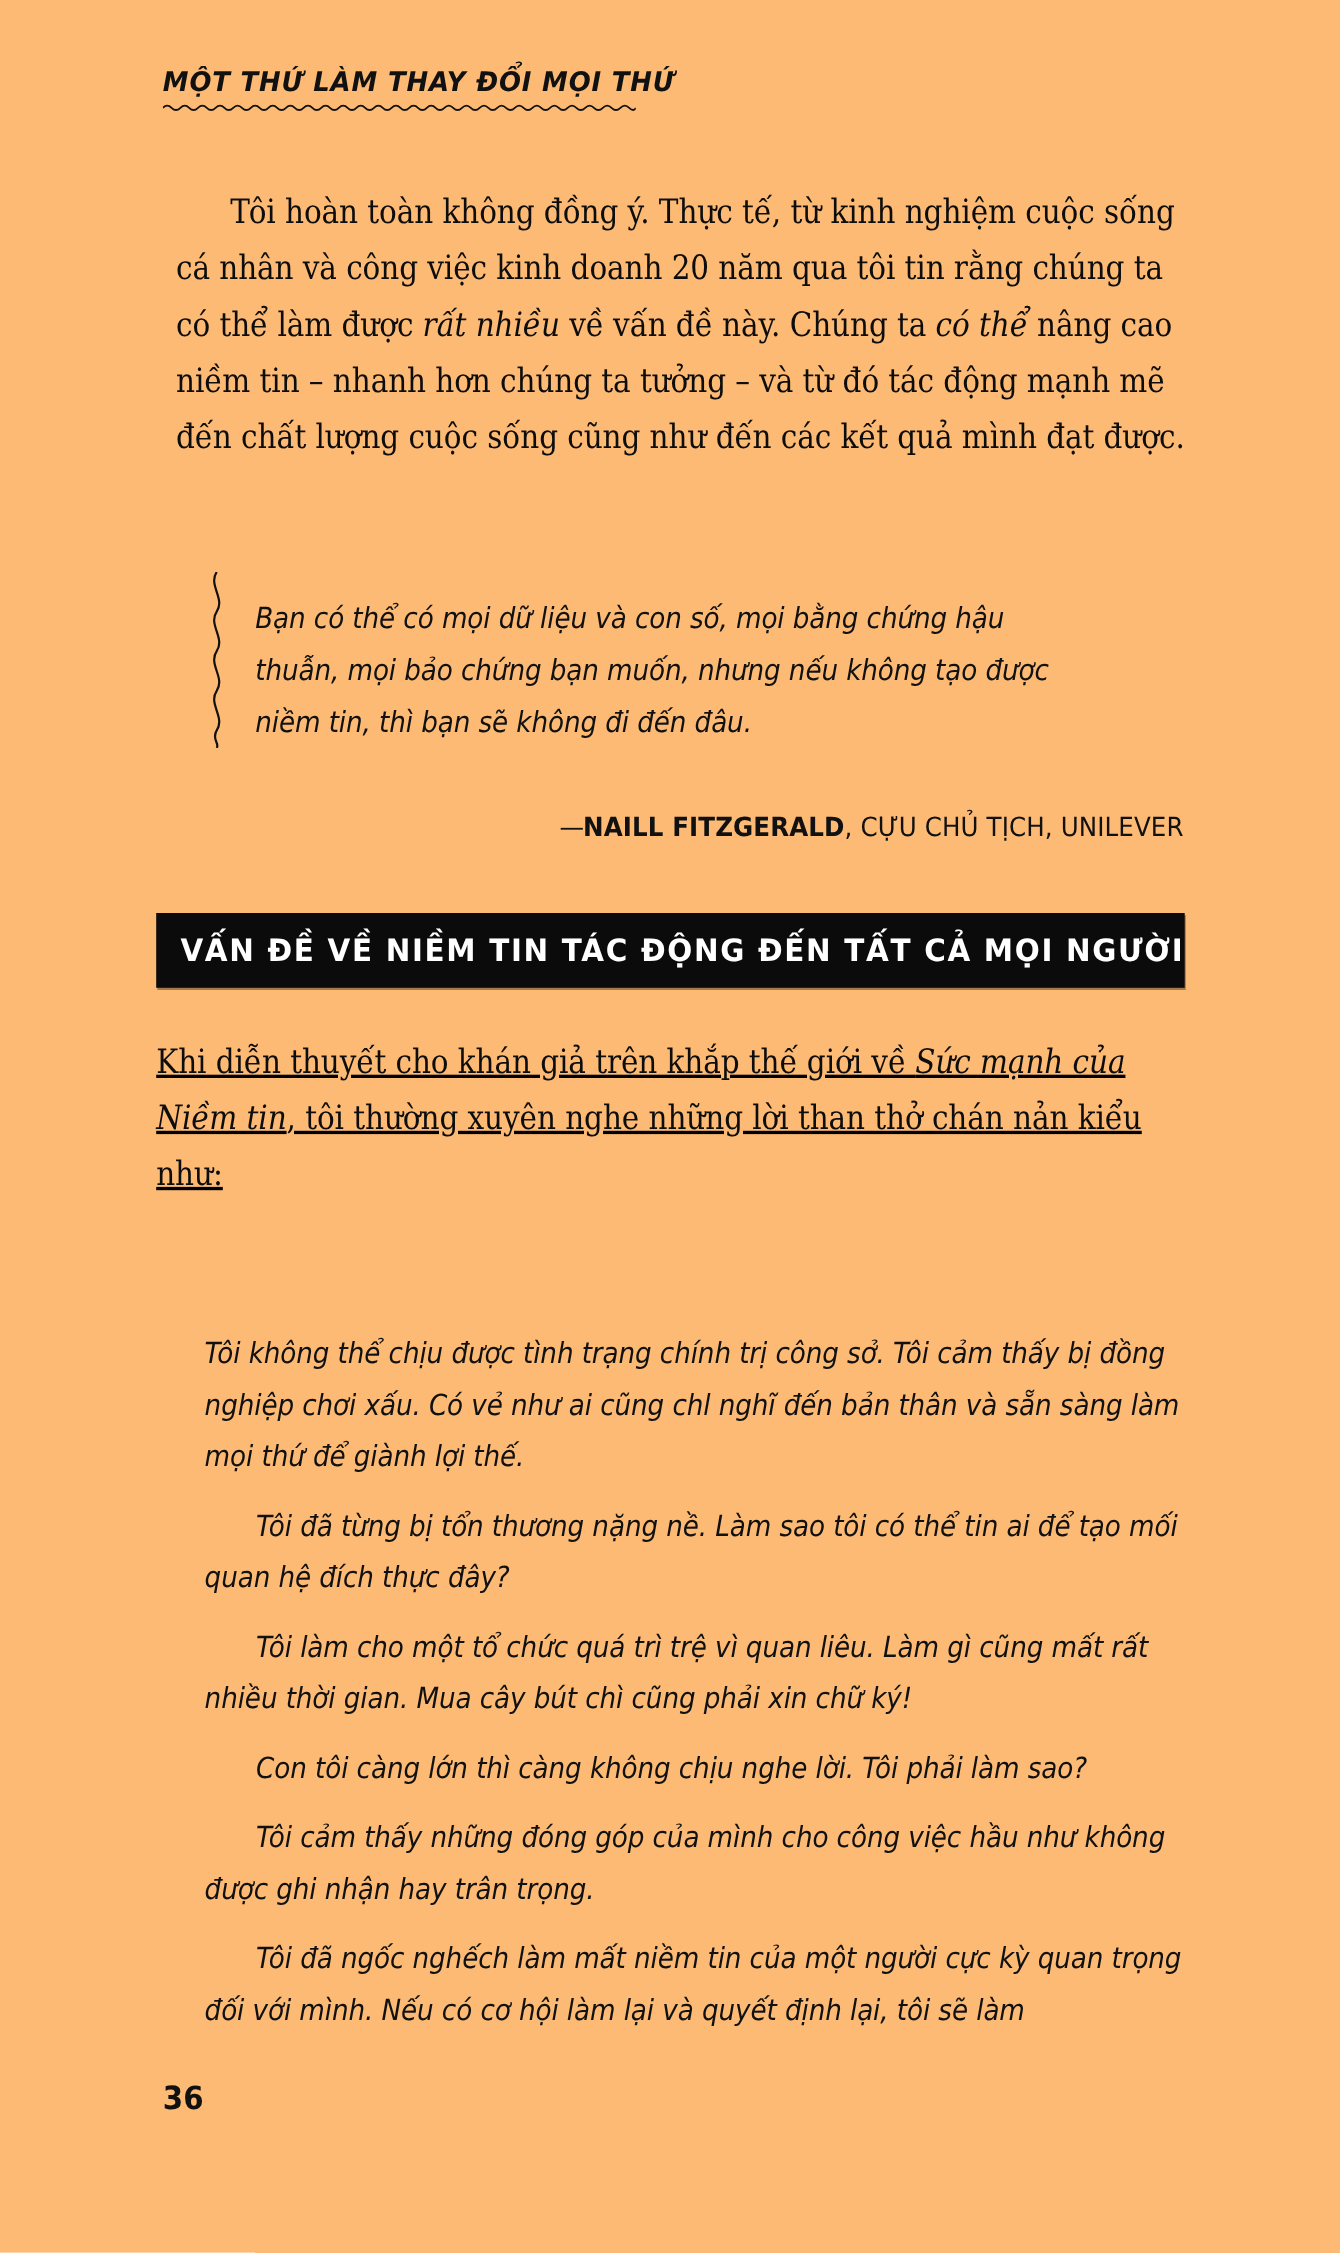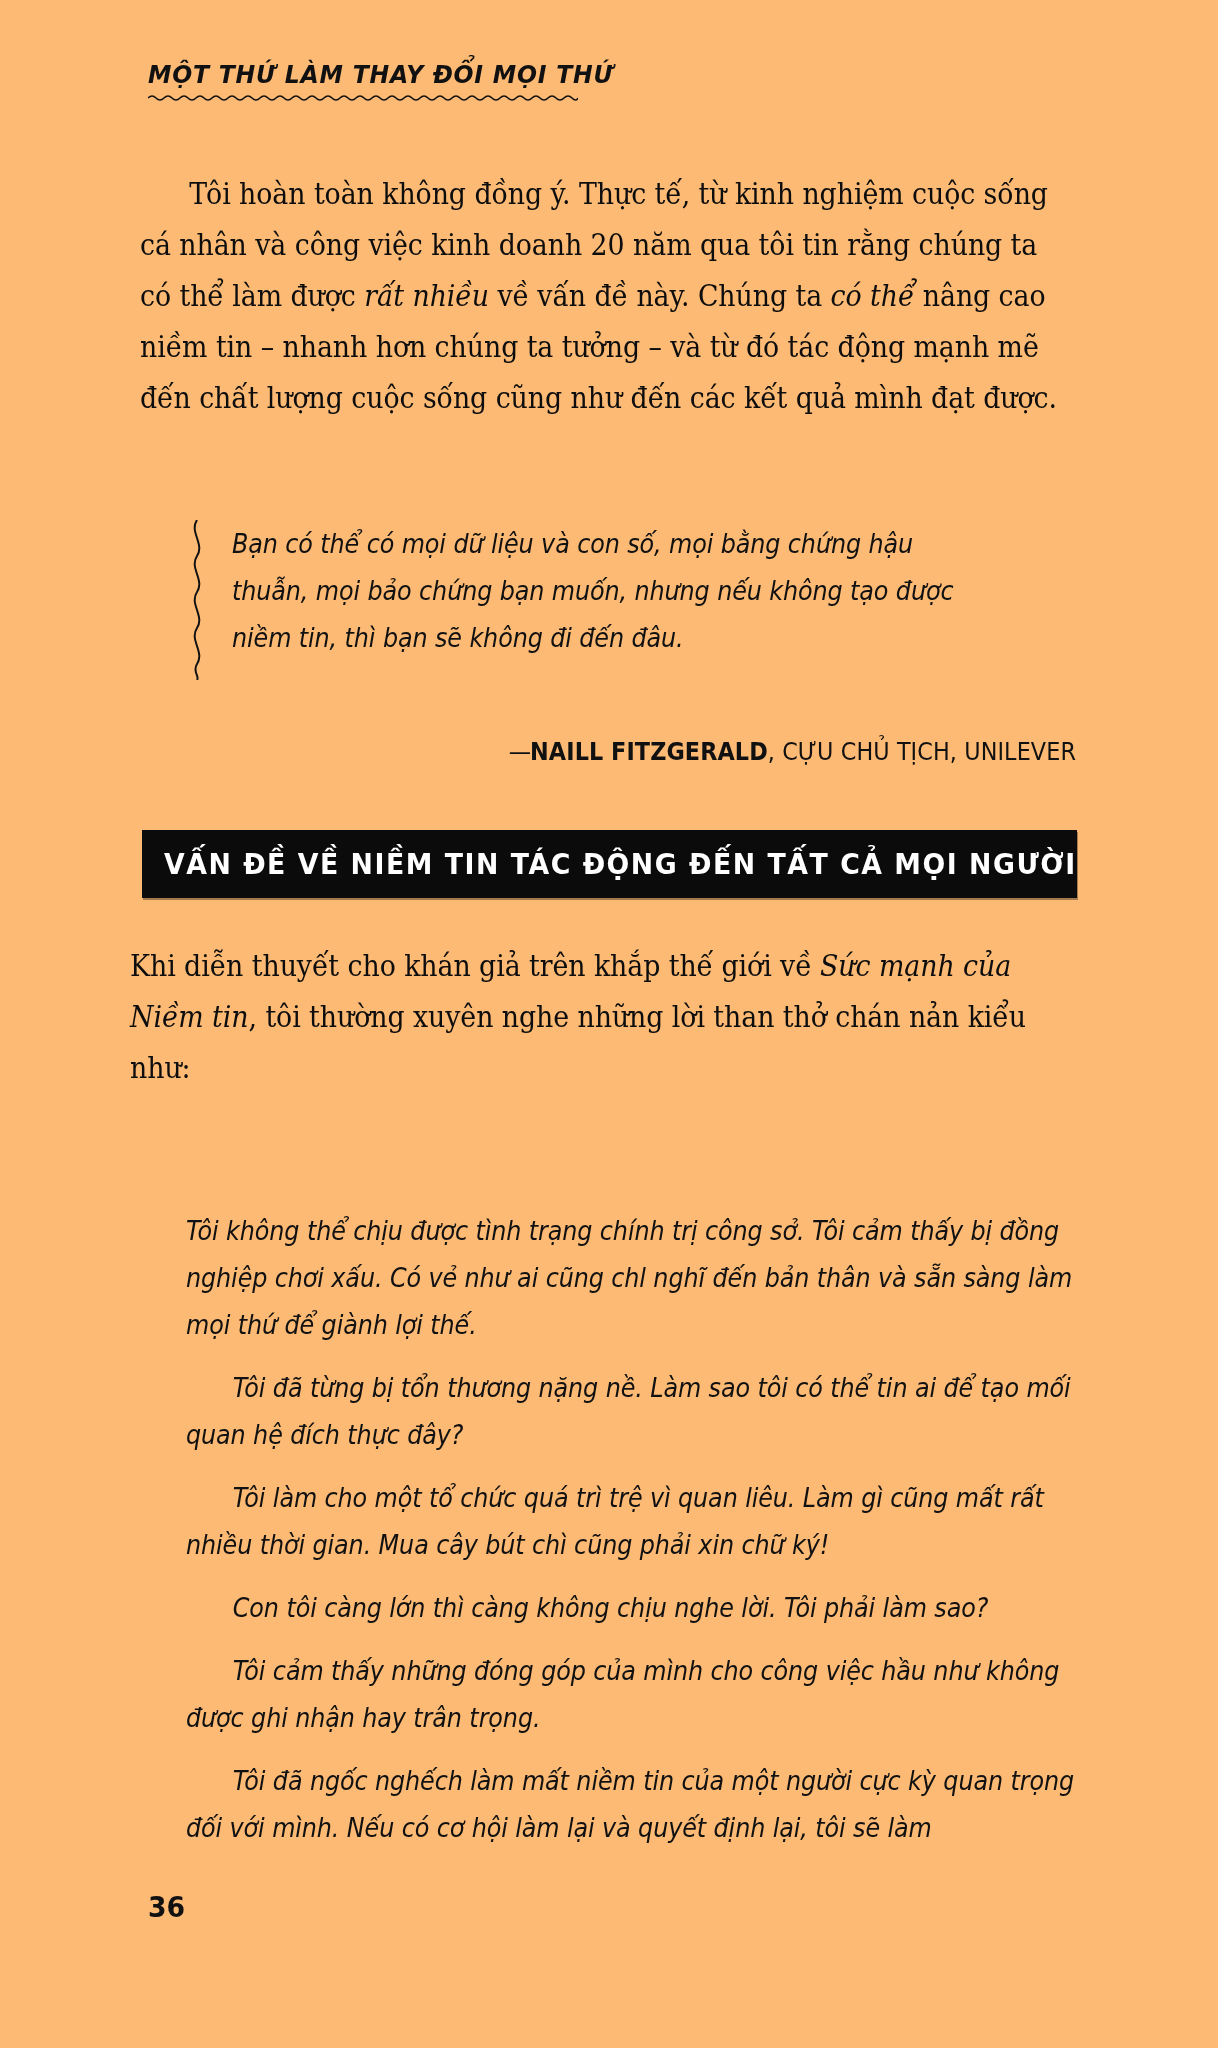--- a/index.html
+++ b/index.html
@@ -38,21 +38,21 @@
   .running-head-rule {
     margin-top: 5px;
     width: 430px;
     height: 8px;
     display: block;
   }
 
   
   .body-col {
     position: absolute;
-    left: 140px;
+    left: 160px;
     top: 168px;
     width: 925px;
   }
   p.body {
     font-family: "DejaVu Serif", "Liberation Serif", serif;
     font-size: 30.5px;
     line-height: 51px;
     color: #0d0d0d;
     margin: 0;
     text-align: left;
@@ -66,21 +66,21 @@
 
   
   .quote-block {
     position: absolute;
     left: 186px;
     top: 520px;
     width: 890px;
   }
   .quote-row {
     display: flex;
-    align-items: flex-start;
+    align-items: flex-end;
   }
   .squiggle {
     flex: 0 0 auto;
     width: 22px;
     margin-right: 24px;
   }
   .quote-text {
     flex: 1 1 auto;
     font-family: "DejaVu Sans", sans-serif;
     font-style: italic;
@@ -127,23 +127,24 @@
     color: #ffffff;
     letter-spacing: 1.6px;
     white-space: nowrap;
     transform: scaleX(0.955);
     transform-origin: left center;
   }
 
   
   .body-col-2 {
     position: absolute;
-    left: 130px;
+    left: 142px;
     top: 940px;
     width: 935px;
+    text-decoration: underline;
   }
 
   
   .testimonials {
     position: absolute;
     left: 186px;
     top: 1207px;
     width: 890px;
   }
   p.testimonial {

